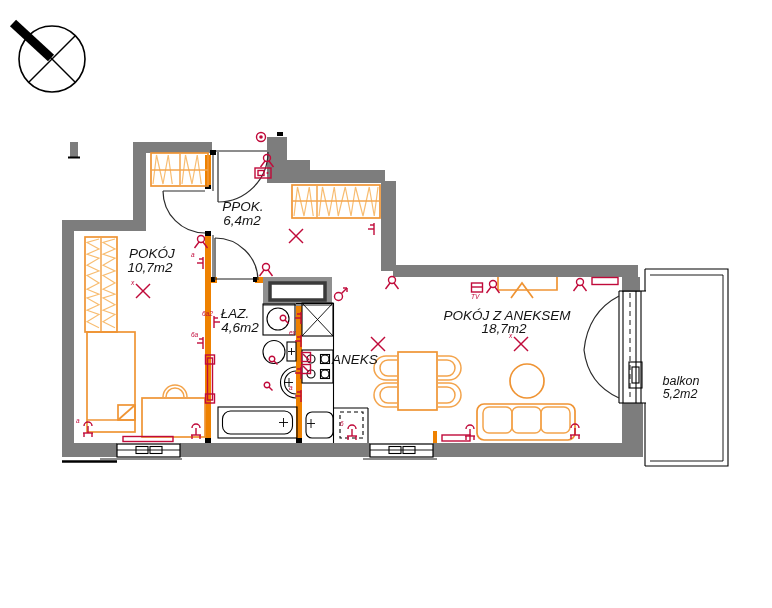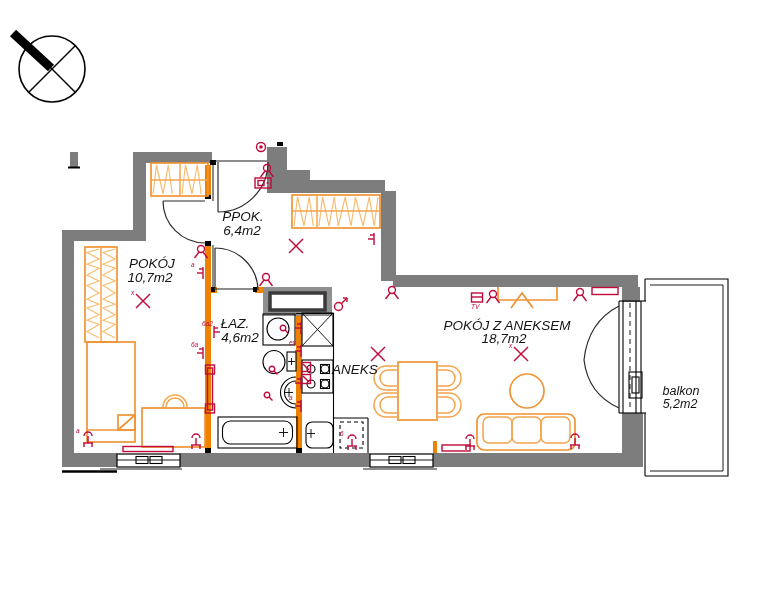--- a/index.html
+++ b/index.html
@@ -1,16 +1,16 @@
 <!DOCTYPE html>
 <html><head>
 <meta charset="utf-8">
 <style>
   html,body{margin:0;padding:0;background:#ffffff;}
-  #stage{position:relative;width:772px;height:507px;background:#fff;overflow:hidden;margin-top:10px;}
+  #stage{position:relative;width:772px;height:507px;background:#fff;overflow:hidden;}
   svg{display:block;}
   .wall{fill:#7d7d7d;stroke:none;}
   .darkwall{fill:#8f8f8f;}
   .thin{stroke:#000;stroke-width:1.1;fill:none;}
   .thin2{stroke:#000;stroke-width:0.9;fill:none;}
   .door{stroke:#2b2b2b;stroke-width:1.2;fill:none;}
   .fix{stroke:#000;stroke-width:1.2;fill:#fff;}
   .fixl{stroke:#000;stroke-width:1.1;fill:none;}
   .masonry{fill:#ee8100;stroke:none;}
   .furn{stroke:#ef9434;stroke-width:1.7;fill:none;}

